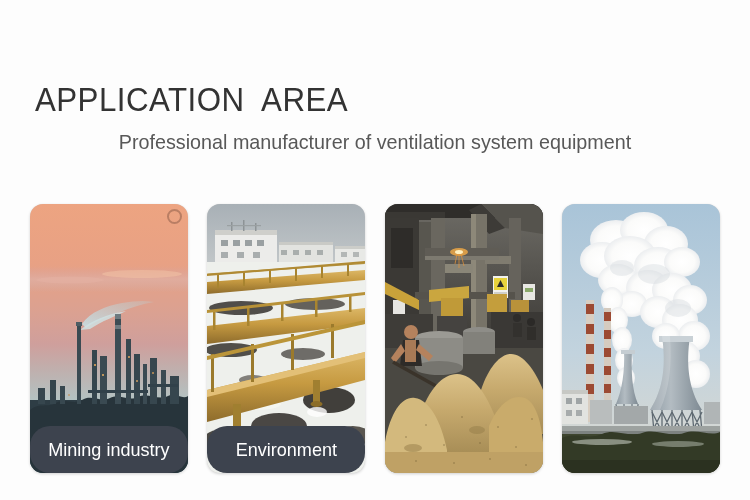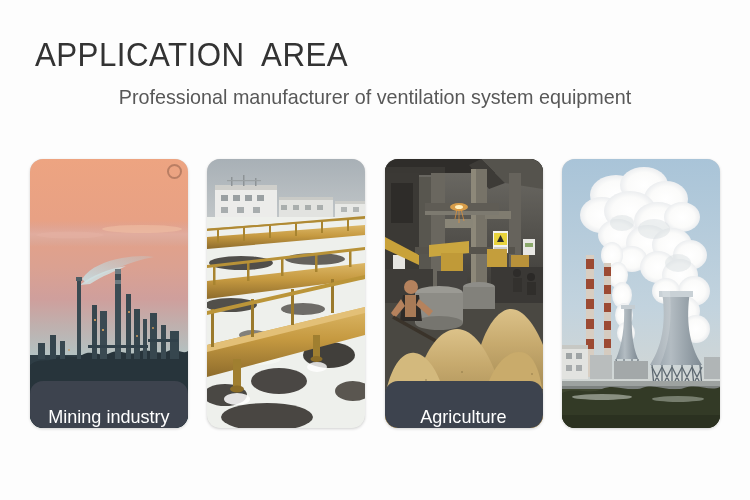--- a/index.html
+++ b/index.html
@@ -17,21 +17,21 @@
   }
 
   #banner {
     width: 750px;
     height: 500px;
     position: relative;
     background: #fdfdfd;
   }
 
   
-  #header { padding-top: 34px; }
+  #header { padding-top: 34px; margin-top: 45px; }
 
   #page-title {
     font-size: 34px;
     line-height: 40px;
     color: #333333;
     letter-spacing: 0.5px;
     font-weight: 400;
     padding-left: 38px;
     white-space: pre;
     transform: scaleX(0.92);
@@ -76,23 +76,23 @@
     overflow: hidden;
   }
 
   .card-photo svg { display: block; width: 100%; height: 100%; }
 
   .card-caption {
     position: absolute;
     left: 0; right: 0; bottom: 0;
     height: 47px;
     background: #3d434e;
-    border-radius: 13px;
+    border-radius: 20px;
     display: flex;
-    align-items: flex-end;
+    align-items: center;
     justify-content: center;
   }
 
   .card-caption-label {
     color: #ffffff;
     font-size: 19px;
     line-height: 22px;
     font-weight: 400;
     white-space: nowrap;
     transform: scaleX(0.95);
@@ -300,20 +300,23 @@
             <path d="M106 176 L113 176 L113 198 L106 198 Z" fill="#a07f30"></path>
             <ellipse cx="109.5" cy="200" rx="6" ry="3" fill="#8c6d28"></ellipse>
 
             <ellipse cx="30" cy="240" rx="13" ry="6" fill="#ffffff" opacity="0.85"></ellipse>
             <ellipse cx="110" cy="208" rx="10" ry="5" fill="#ffffff" opacity="0.8"></ellipse>
           </g>
 
           <ellipse cx="60" cy="258" rx="46" ry="14" fill="#2b2825" opacity="0.85"></ellipse>
         </svg>
       </div>
+      <div class="card-caption">
+        <span class="card-caption-label">Environment</span>
+      </div>
     </div>
 
     <div class="card">
       <div class="card-photo">
         <svg viewBox="0 0 158 269" preserveAspectRatio="none">
           <defs>
             <linearGradient id="g3grain" x1="0" y1="0" x2="0" y2="1">
               <stop offset="0%" stop-color="#dcc289"></stop>
               <stop offset="45%" stop-color="#c6a96d"></stop>
               <stop offset="100%" stop-color="#a78d56"></stop>
@@ -407,23 +410,20 @@
             <rect x="146" y="214" width="2" height="2"></rect>
             <rect x="30" y="256" width="2" height="2"></rect>
             <rect x="68" y="258" width="2" height="2"></rect>
             <rect x="104" y="254" width="2" height="2"></rect>
             <rect x="140" y="260" width="2" height="2"></rect>
           </g>
 
           <ellipse cx="28" cy="244" rx="9" ry="4" fill="#8d7543" opacity="0.45"></ellipse>
           <ellipse cx="92" cy="226" rx="8" ry="4" fill="#8d7543" opacity="0.4"></ellipse>
         </svg>
-      </div>
-      <div class="card-caption">
-        <span class="card-caption-label">Agriculture</span>
       </div>
     </div>
 
     <div class="card">
       <div class="card-photo">
         <svg viewBox="0 0 158 269" preserveAspectRatio="none">
           <defs>
             <linearGradient id="g4sky" x1="0" y1="0" x2="0" y2="1">
               <stop offset="0%" stop-color="#a9c4d8"></stop>
               <stop offset="55%" stop-color="#c2d3de"></stop>

